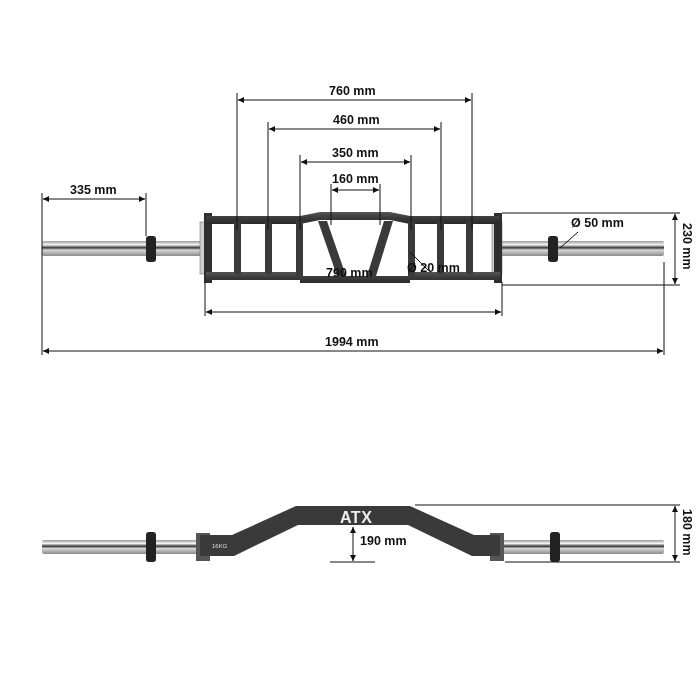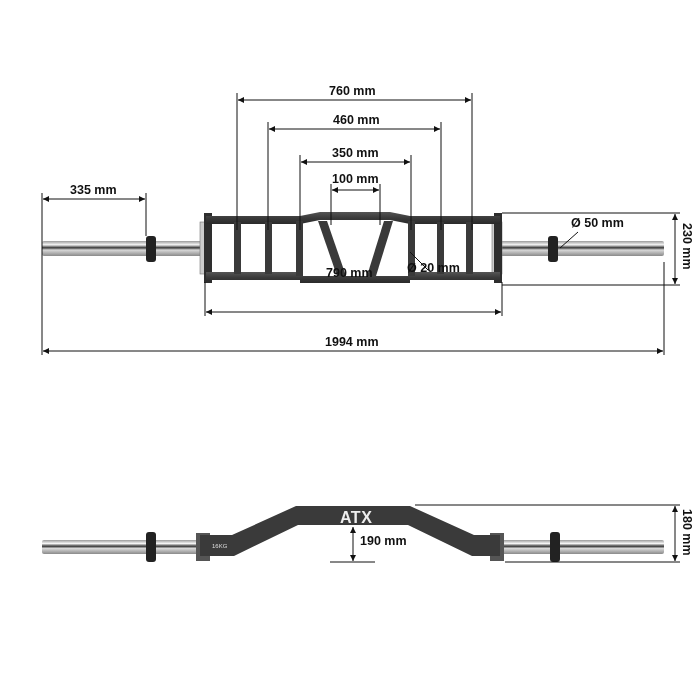--- a/index.html
+++ b/index.html
@@ -108,21 +108,21 @@
       <line x1="330" y1="562" x2="375" y2="562"></line>
       <line x1="353" y1="527" x2="353" y2="561" marker-start="url(#arr)" marker-end="url(#arr)"></line>
       <line x1="675" y1="506" x2="675" y2="561" marker-start="url(#arr)" marker-end="url(#arr)"></line>
     </g>
   </g>
 </svg>
 
 <div class="lbl" style="left:329px;top:84px">760 mm</div>
 <div class="lbl" style="left:333px;top:113px">460 mm</div>
 <div class="lbl" style="left:332px;top:146px">350 mm</div>
-<div class="lbl" style="left:332px;top:172px">100 mm</div>
+<div class="lbl" style="left:332px;top:172px">160 mm</div>
 <div class="lbl" style="left:70px;top:183px">335 mm</div>
 <div class="lbl" style="left:571px;top:216px">Ø 50 mm</div>
 <div class="vlbl" style="left:694px;top:223px">230 mm</div>
 <div class="lbl" style="left:407px;top:261px">Ø 20 mm</div>
 <div class="lbl" style="left:326px;top:266px">790 mm</div>
 <div class="lbl" style="left:325px;top:335px">1994 mm</div>
 <div class="lbl" style="left:360px;top:534px">190 mm</div>
 <div class="vlbl" style="left:694px;top:509px">180 mm</div>
 <div class="logo" style="left:340px;top:509px">ATX</div>
 <div class="wt" style="left:212px;top:543px">16KG</div>

